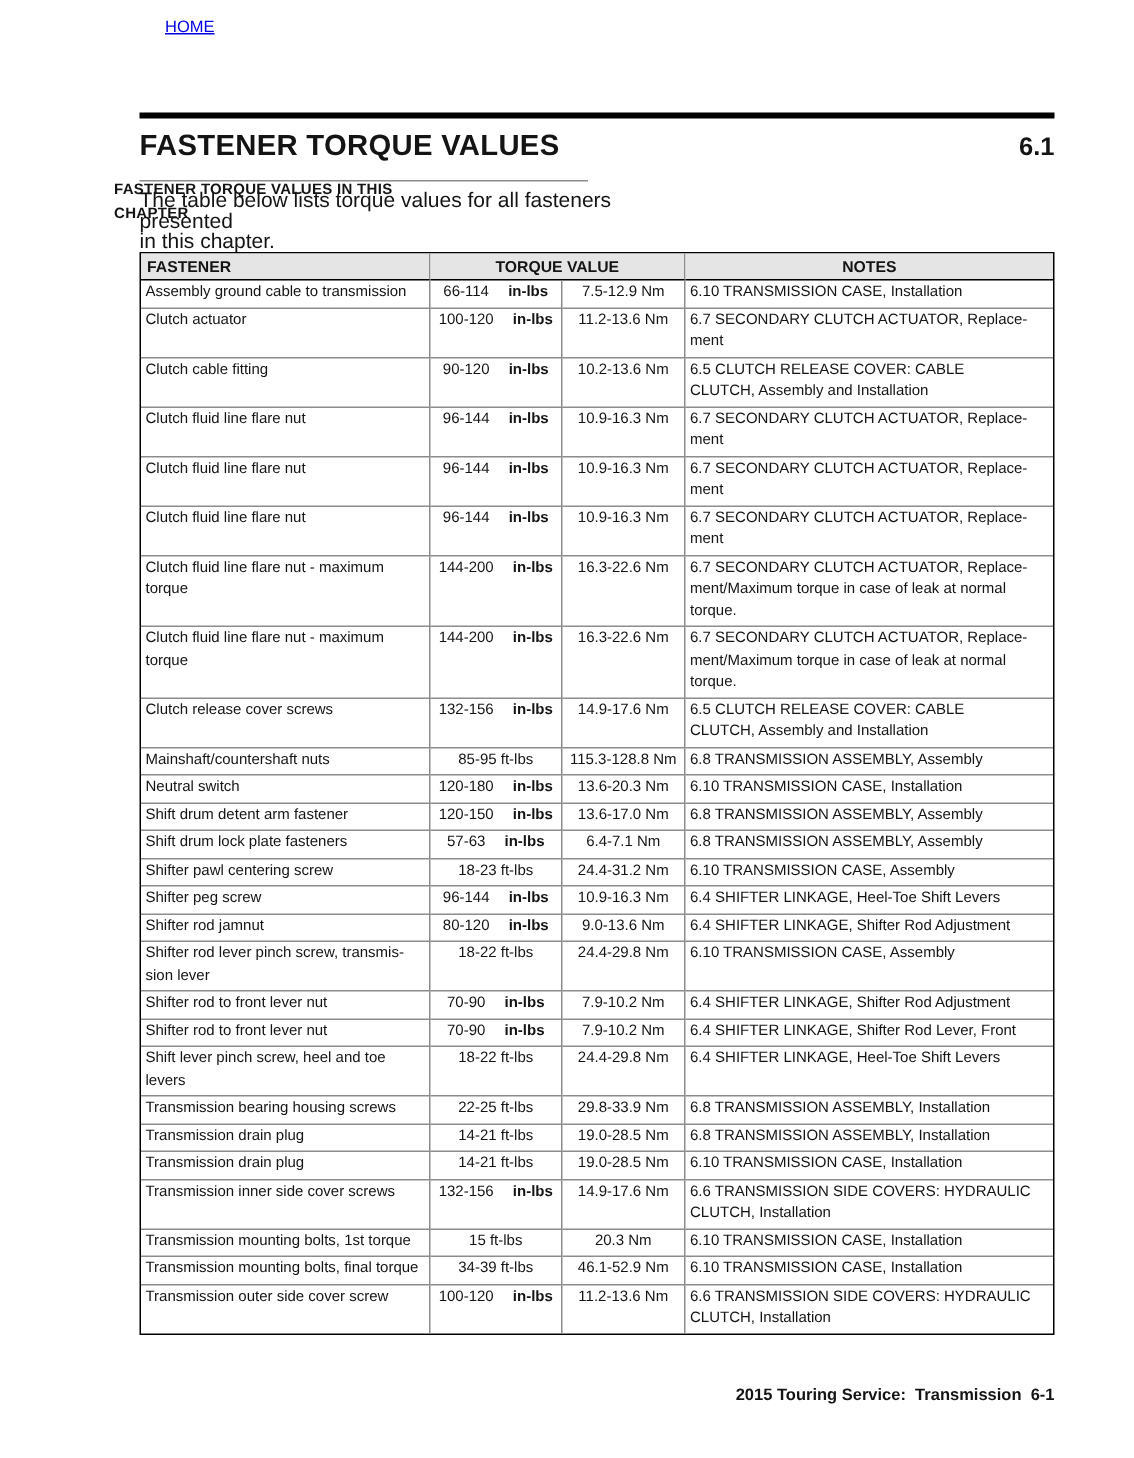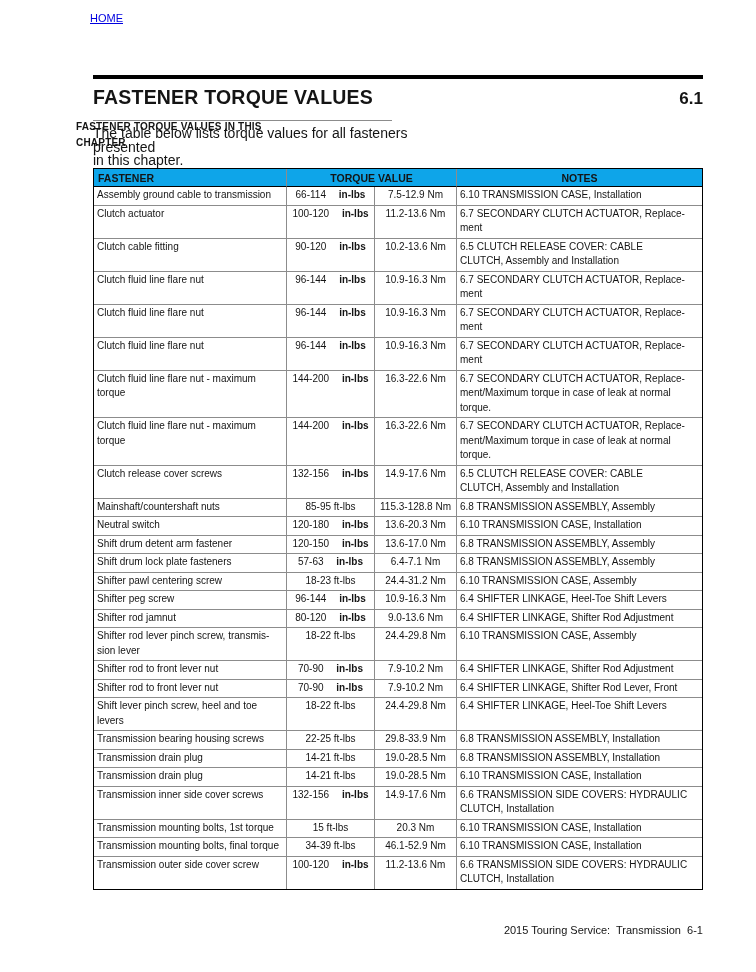--- a/index.html
+++ b/index.html
@@ -1,47 +1,47 @@
 <!DOCTYPE html>
 <html><head>
 <meta charset="utf-8">
 <style>
   * { margin:0; padding:0; box-sizing:border-box; }
   html,body { background:#ffffff; }
   body { font-family:"Liberation Sans", sans-serif; color:#141414; }
   .page { position:relative; width:756px; height:972px; background:#ffffff; overflow:hidden; }
 
-  .home-link { position:absolute; left:90px; top:12px; font-size:11px; color:#0000e0; text-decoration:underline; cursor:pointer; }
+  .home-link { position:absolute; left:110px; top:12px; font-size:11px; color:#0000e0; text-decoration:underline; cursor:pointer; }
 
   .titlebar { position:absolute; left:93px; top:44px; width:610px; display:flex; justify-content:space-between; align-items:baseline;margin-top:42px; }
   .page-title { font-size:19.5px; font-weight:bold; letter-spacing:0.2px; }
   .chapter-number { font-size:17px; font-weight:bold; }
   .rule-thick { position:absolute; left:93px; top:75px; width:610px; height:4px; background:#000000; }
 
   .section-heading { position:absolute; left:76px; top:87px; width:320px; font-size:10px; font-weight:bold; line-height:15.5px; white-space:pre-line; letter-spacing:0.2px;margin-top:32px; }
   .rule-thin { position:absolute; left:93px; top:120px; width:299px; height:1px; background:#8c8c8c; }
   .intro { position:absolute; left:93px; top:127px; width:320px; font-size:14px; line-height:13.5px; white-space:pre-line; }
 
   table.torque { position:absolute; left:93px; top:168px; width:610px; table-layout:fixed; border-collapse:separate; border-spacing:0; border:1px solid #000000; font-size:10px; }
   col.c-fastener { width:193px; }
   col.c-value   { width:88px; }
   col.c-metric  { width:82px; }
   col.c-notes   { width:245px; }
 
-  th { background:#0ea5e9; font-size:10.5px; font-weight:bold; padding:2px 4px; border-bottom:1px solid #000000; border-right:1px solid #8c8c8c; text-align:center; height:18px; }
+  th { background:#e5e5e5; font-size:10.5px; font-weight:bold; padding:2px 4px; border-bottom:1px solid #000000; border-right:1px solid #8c8c8c; text-align:center; height:18px; }
   th:last-child { border-right:none; }
   th.h-fastener { text-align:left; }
 
   td { vertical-align:top; padding:1px 3px 2px 3px; line-height:14.5px; border-bottom:1px solid #8c8c8c; border-right:1px solid #8c8c8c; white-space:pre-line; overflow:hidden; }
   td:last-child { border-right:none; }
   tbody tr:last-child td { border-bottom:none; }
   td.cell-value, td.cell-metric { text-align:center; white-space:pre; }
   .bold { font-weight:bold;padding-left:10px; }
 
-  .footer { position:absolute; left:93px; top:924px; width:610px; text-align:right; font-size:11px; font-weight:normal; white-space:pre; }
+  .footer { position:absolute; left:93px; top:924px; width:610px; text-align:right; font-size:11px; font-weight:bold; white-space:pre; }
 </style>
 </head>
 <body>
 
 <div class="page">
 
   <a class="home-link" href="#">HOME</a>
 
   <div class="titlebar">
     <span class="page-title">FASTENER TORQUE VALUES</span>

